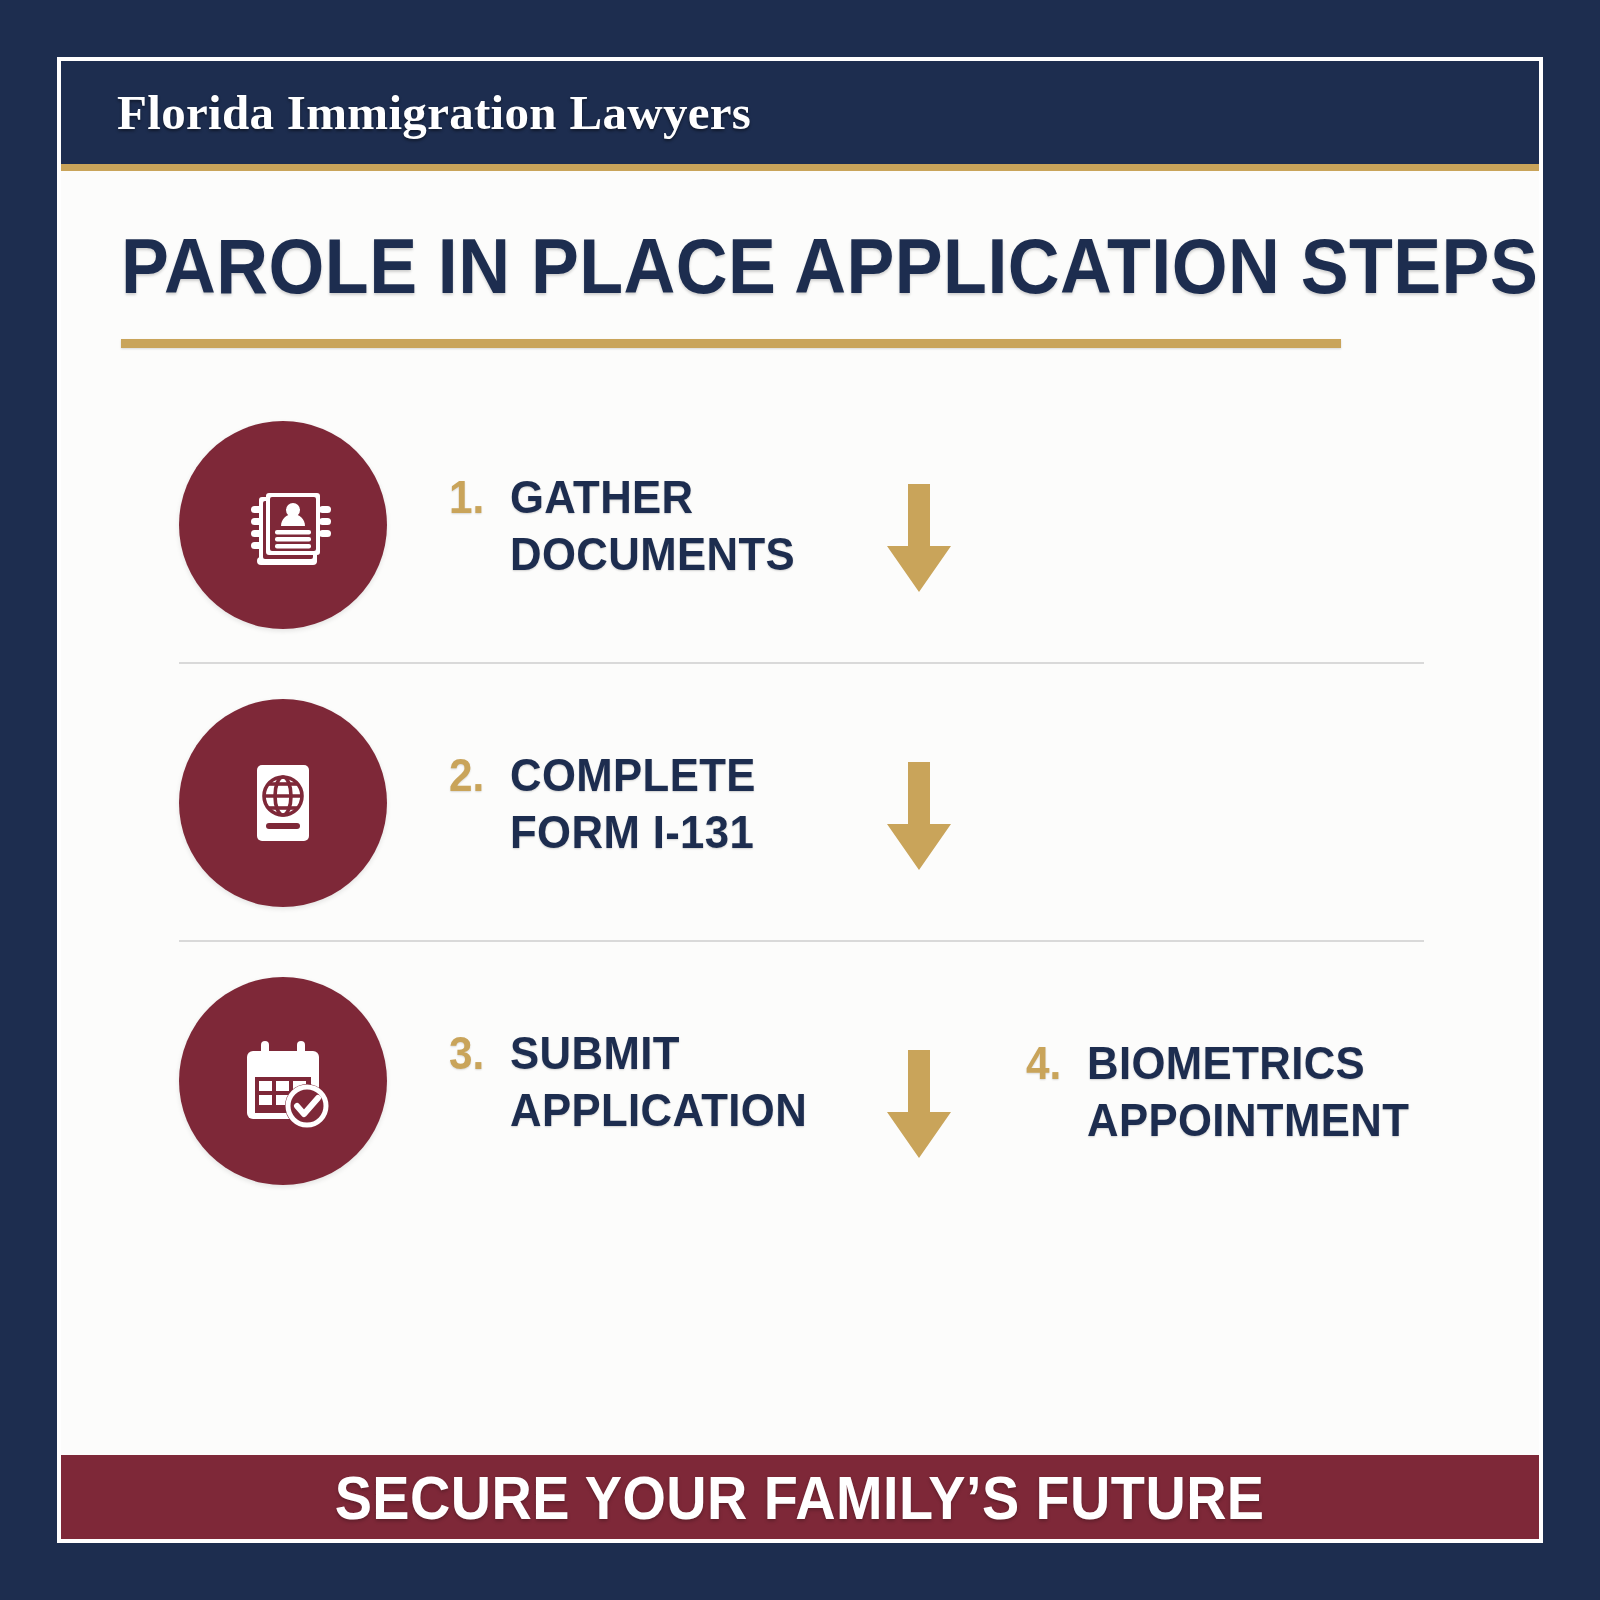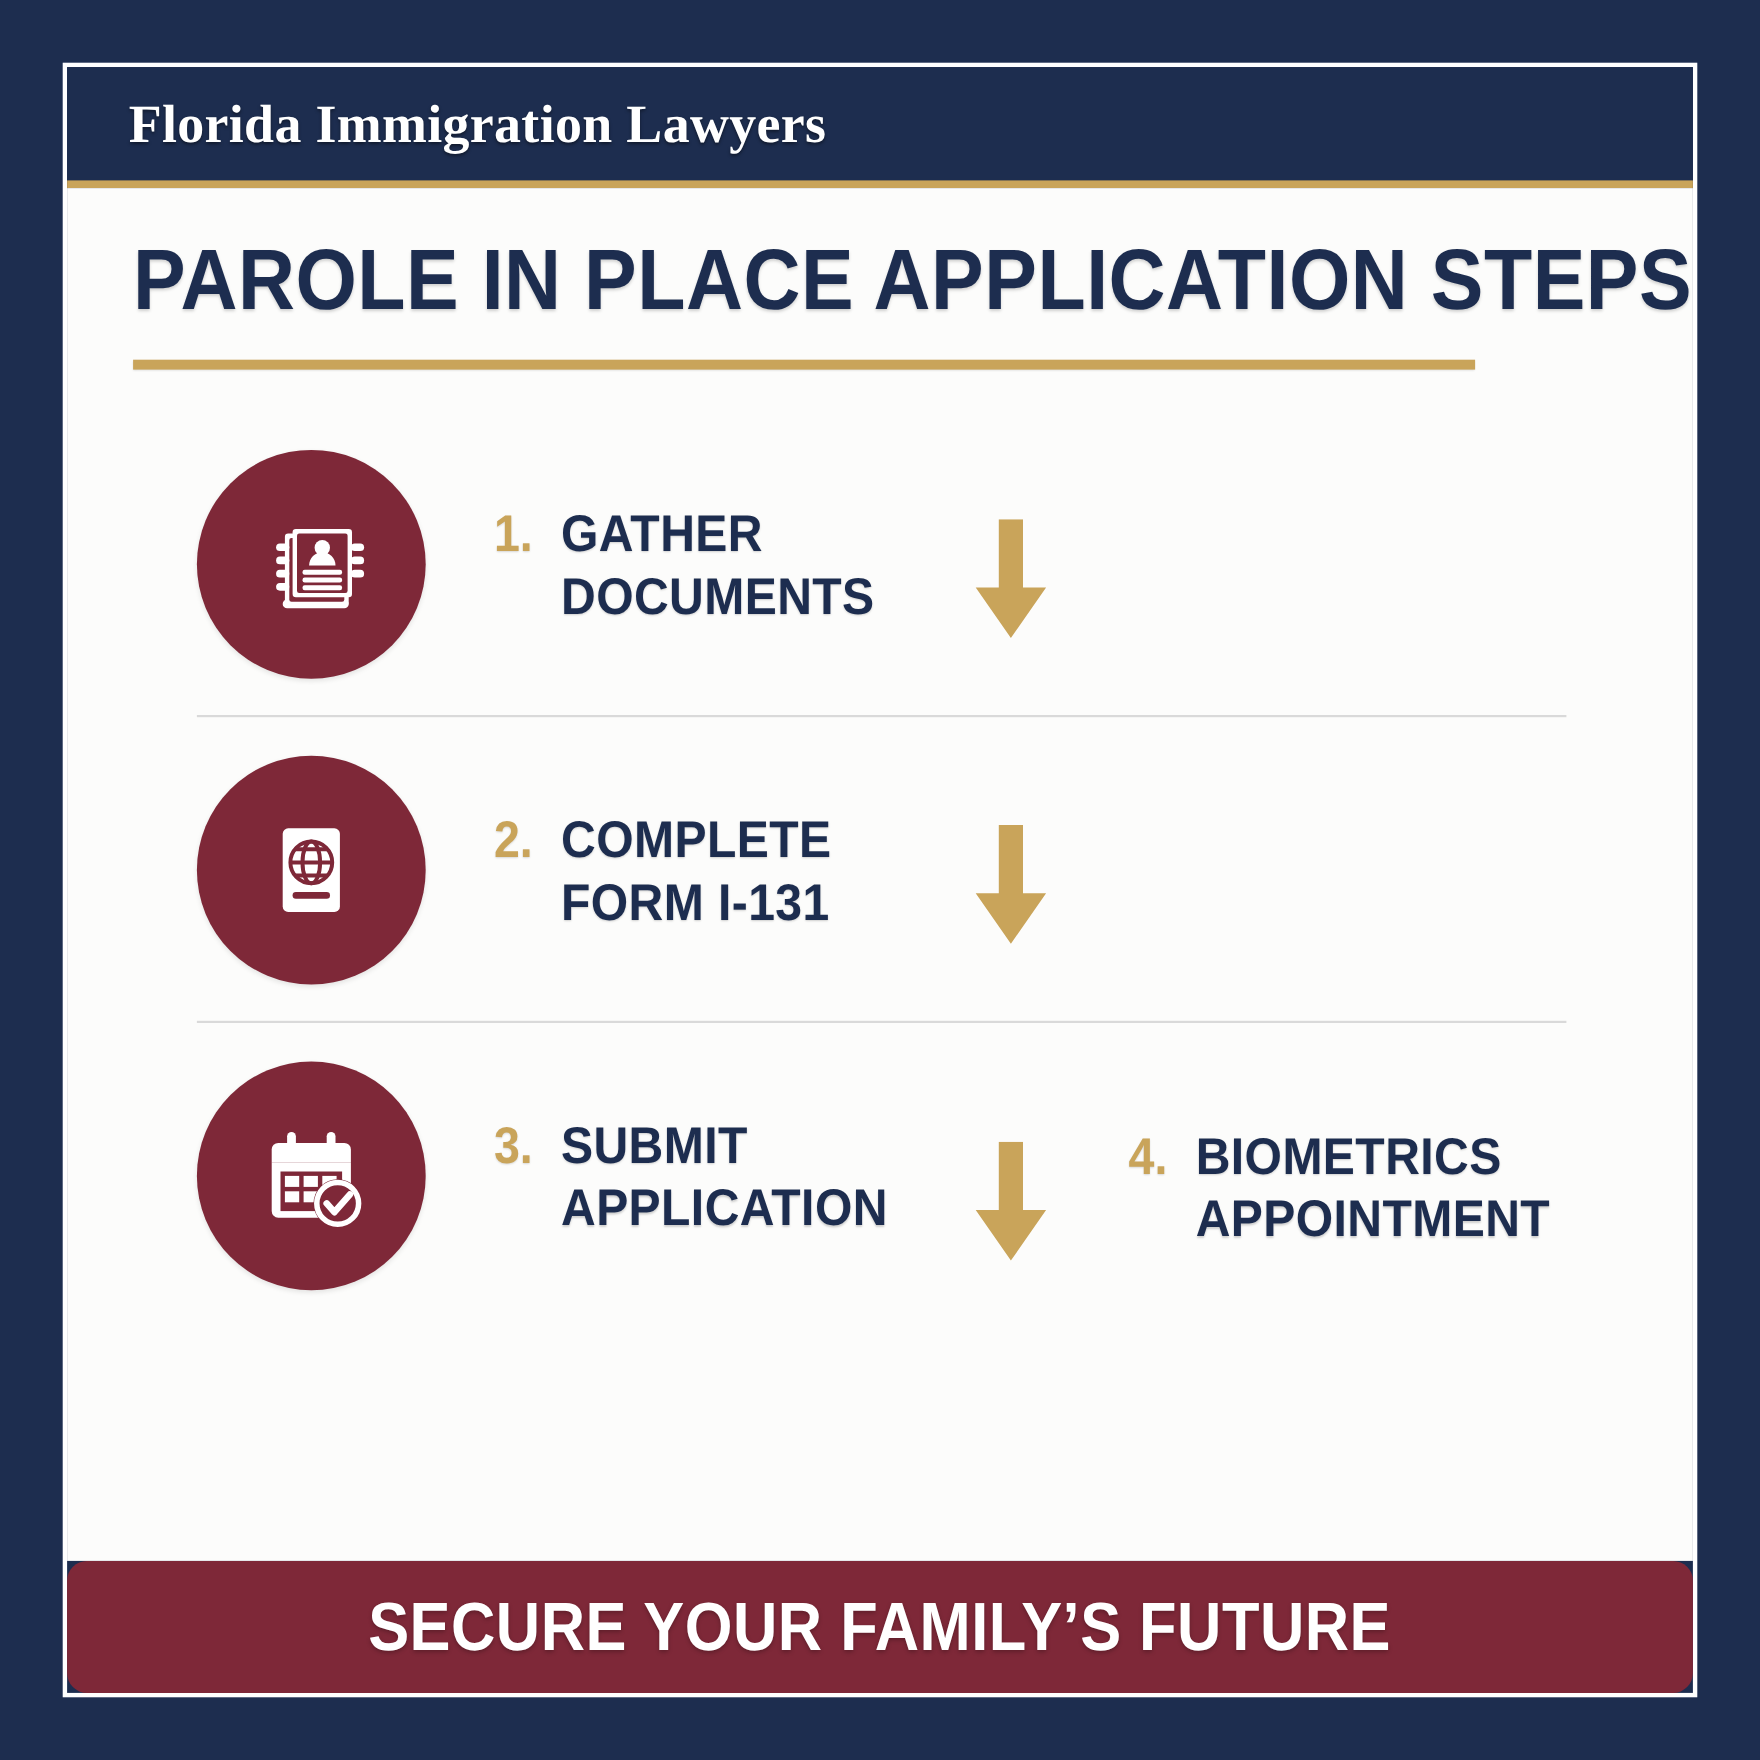--- a/index.html
+++ b/index.html
@@ -58,21 +58,21 @@
     white-space: nowrap;
     text-shadow: 0 2px 3px rgba(0,0,0,.45);
   }
 
   
   .body-area {
     background: #fcfcfb;
     flex: 1 1 auto;
     position: relative;
     box-sizing: border-box;
-    padding: 0 0 0 0;
+    padding: 12px 0 0 0;
     display: flex;
     flex-direction: column;
   }
 
   .headline-wrap {
     padding: 44px 60px 0 60px;
   }
   .headline {
     color: #1d2d4f;
     font-family: "Liberation Sans Narrow", "Liberation Sans", sans-serif;
@@ -173,26 +173,25 @@
   .step-text.second {
     position: absolute;
     left: 965px;
     top: 92px;
     margin-left: 0;
   }
 
   
   .cta {
     flex: 0 0 auto;
-    height: 120px;
+    height: 84px;
     background: #7e2838;
     display: flex;
     align-items: center;
     justify-content: center;
-    border-radius: 18px;
   }
   .cta-text {
     color: #ffffff;
     font-family: "Liberation Sans Narrow", "Liberation Sans", sans-serif;
     font-weight: bold;
     font-size: 62px;
     letter-spacing: 0.5px;
     transform: scaleX(0.9);
     white-space: nowrap;
     text-shadow: 0 2px 4px rgba(0,0,0,.25);

